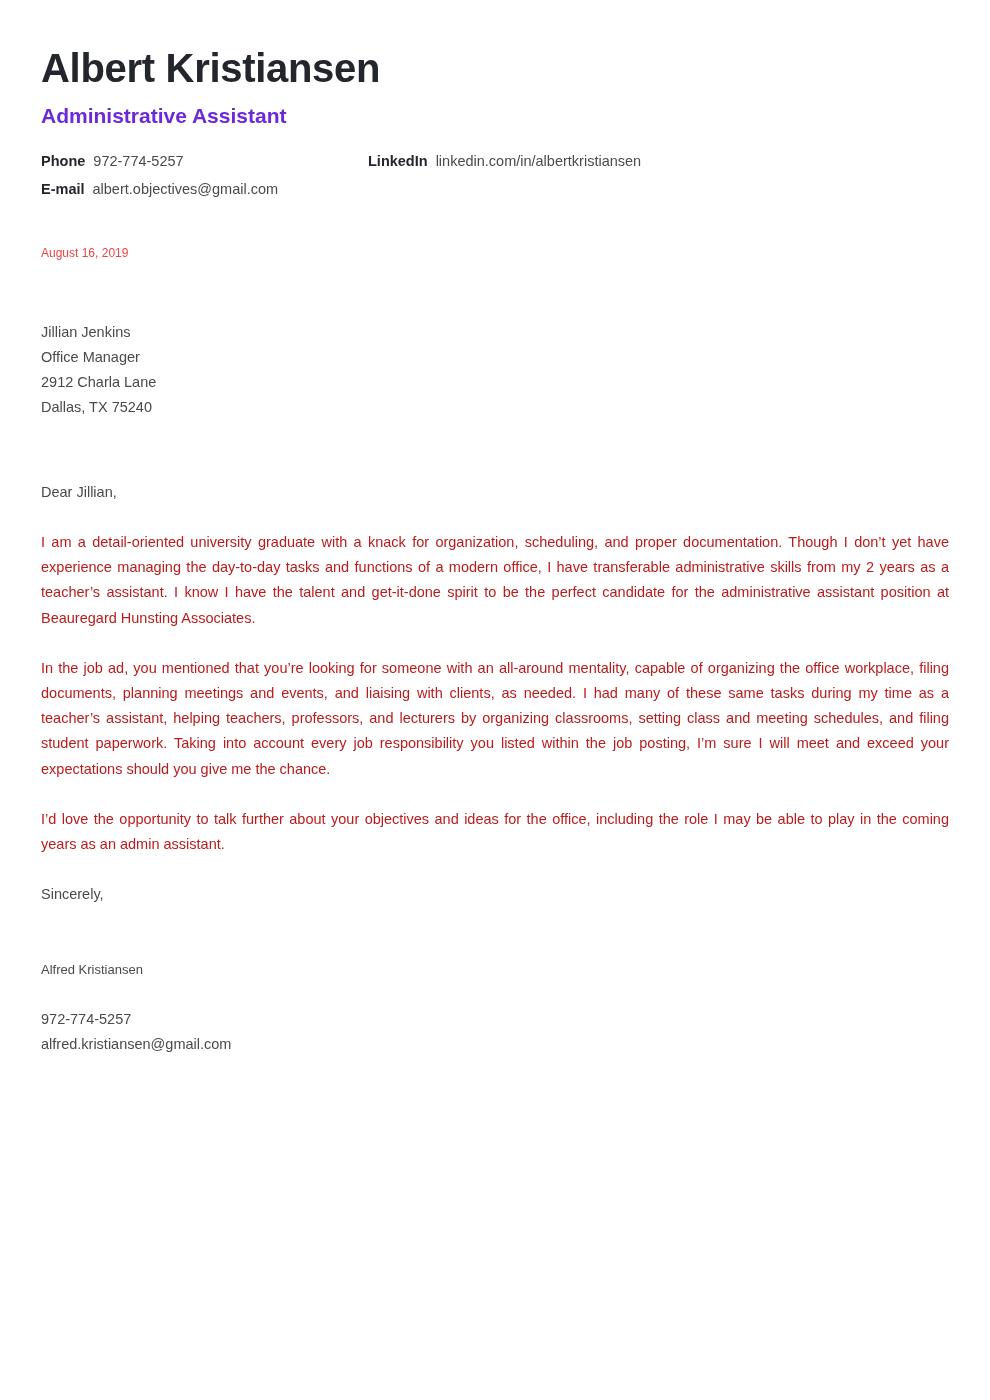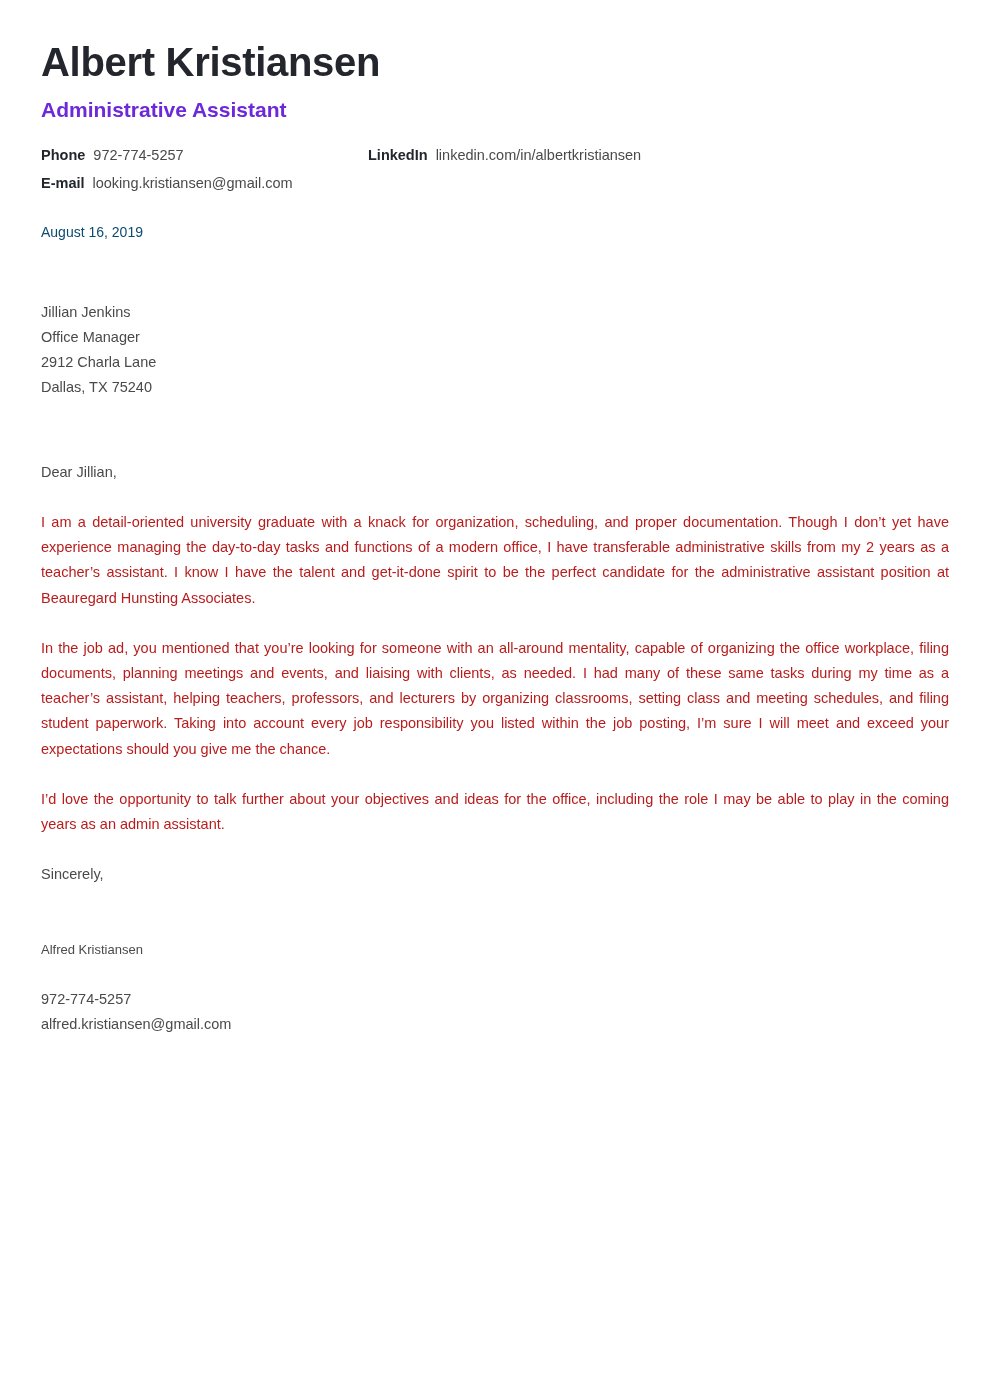--- a/index.html
+++ b/index.html
@@ -11,21 +11,21 @@
     width: 990px;
     height: 1400px;
     font-family: "Liberation Sans", sans-serif;
     color: #3a3a3a;
     -webkit-font-smoothing: antialiased;
   }
   .page {
     width: 990px;
     height: 1400px;
     box-sizing: border-box;
-    padding: 4px 41px;
+    padding: 10px 41px;
     background: #ffffff;
     position: relative;
   }
 
   
   .header {
     padding-top: 36px;
   }
   .name {
     font-size: 40px;
@@ -68,23 +68,23 @@
     white-space: nowrap;
   }
   .contact-value {
     color: #4a4a4a;
     margin-left: 8px;
     white-space: nowrap;
   }
 
   
   .date {
-    font-size: 14px;
-    color: #0c4a6e;
-    margin-top: 33px;
+    font-size: 12px;
+    color: #ef4444;
+    margin-top: 49px;
   }
 
   
   .recipient {
     margin-top: 60px;
   }
   .recipient-line {
     font-size: 14.5px;
     color: #4a4a4a;
     line-height: 25px;
@@ -144,21 +144,21 @@
         <span class="contact-value">972-774-5257</span>
       </div>
       <div class="contact-cell">
         <span class="contact-label">LinkedIn</span>
         <span class="contact-value">linkedin.com/in/albertkristiansen</span>
       </div>
     </div>
     <div class="contact-row">
       <div class="contact-cell col-left">
         <span class="contact-label">E-mail</span>
-        <span class="contact-value">looking.kristiansen@gmail.com</span>
+        <span class="contact-value">albert.objectives@gmail.com</span>
       </div>
     </div>
   </div>
 
   <div class="date">August 16, 2019</div>
 
   <div class="recipient">
     <div class="recipient-line">Jillian Jenkins</div>
     <div class="recipient-line">Office Manager</div>
     <div class="recipient-line">2912 Charla Lane</div>

